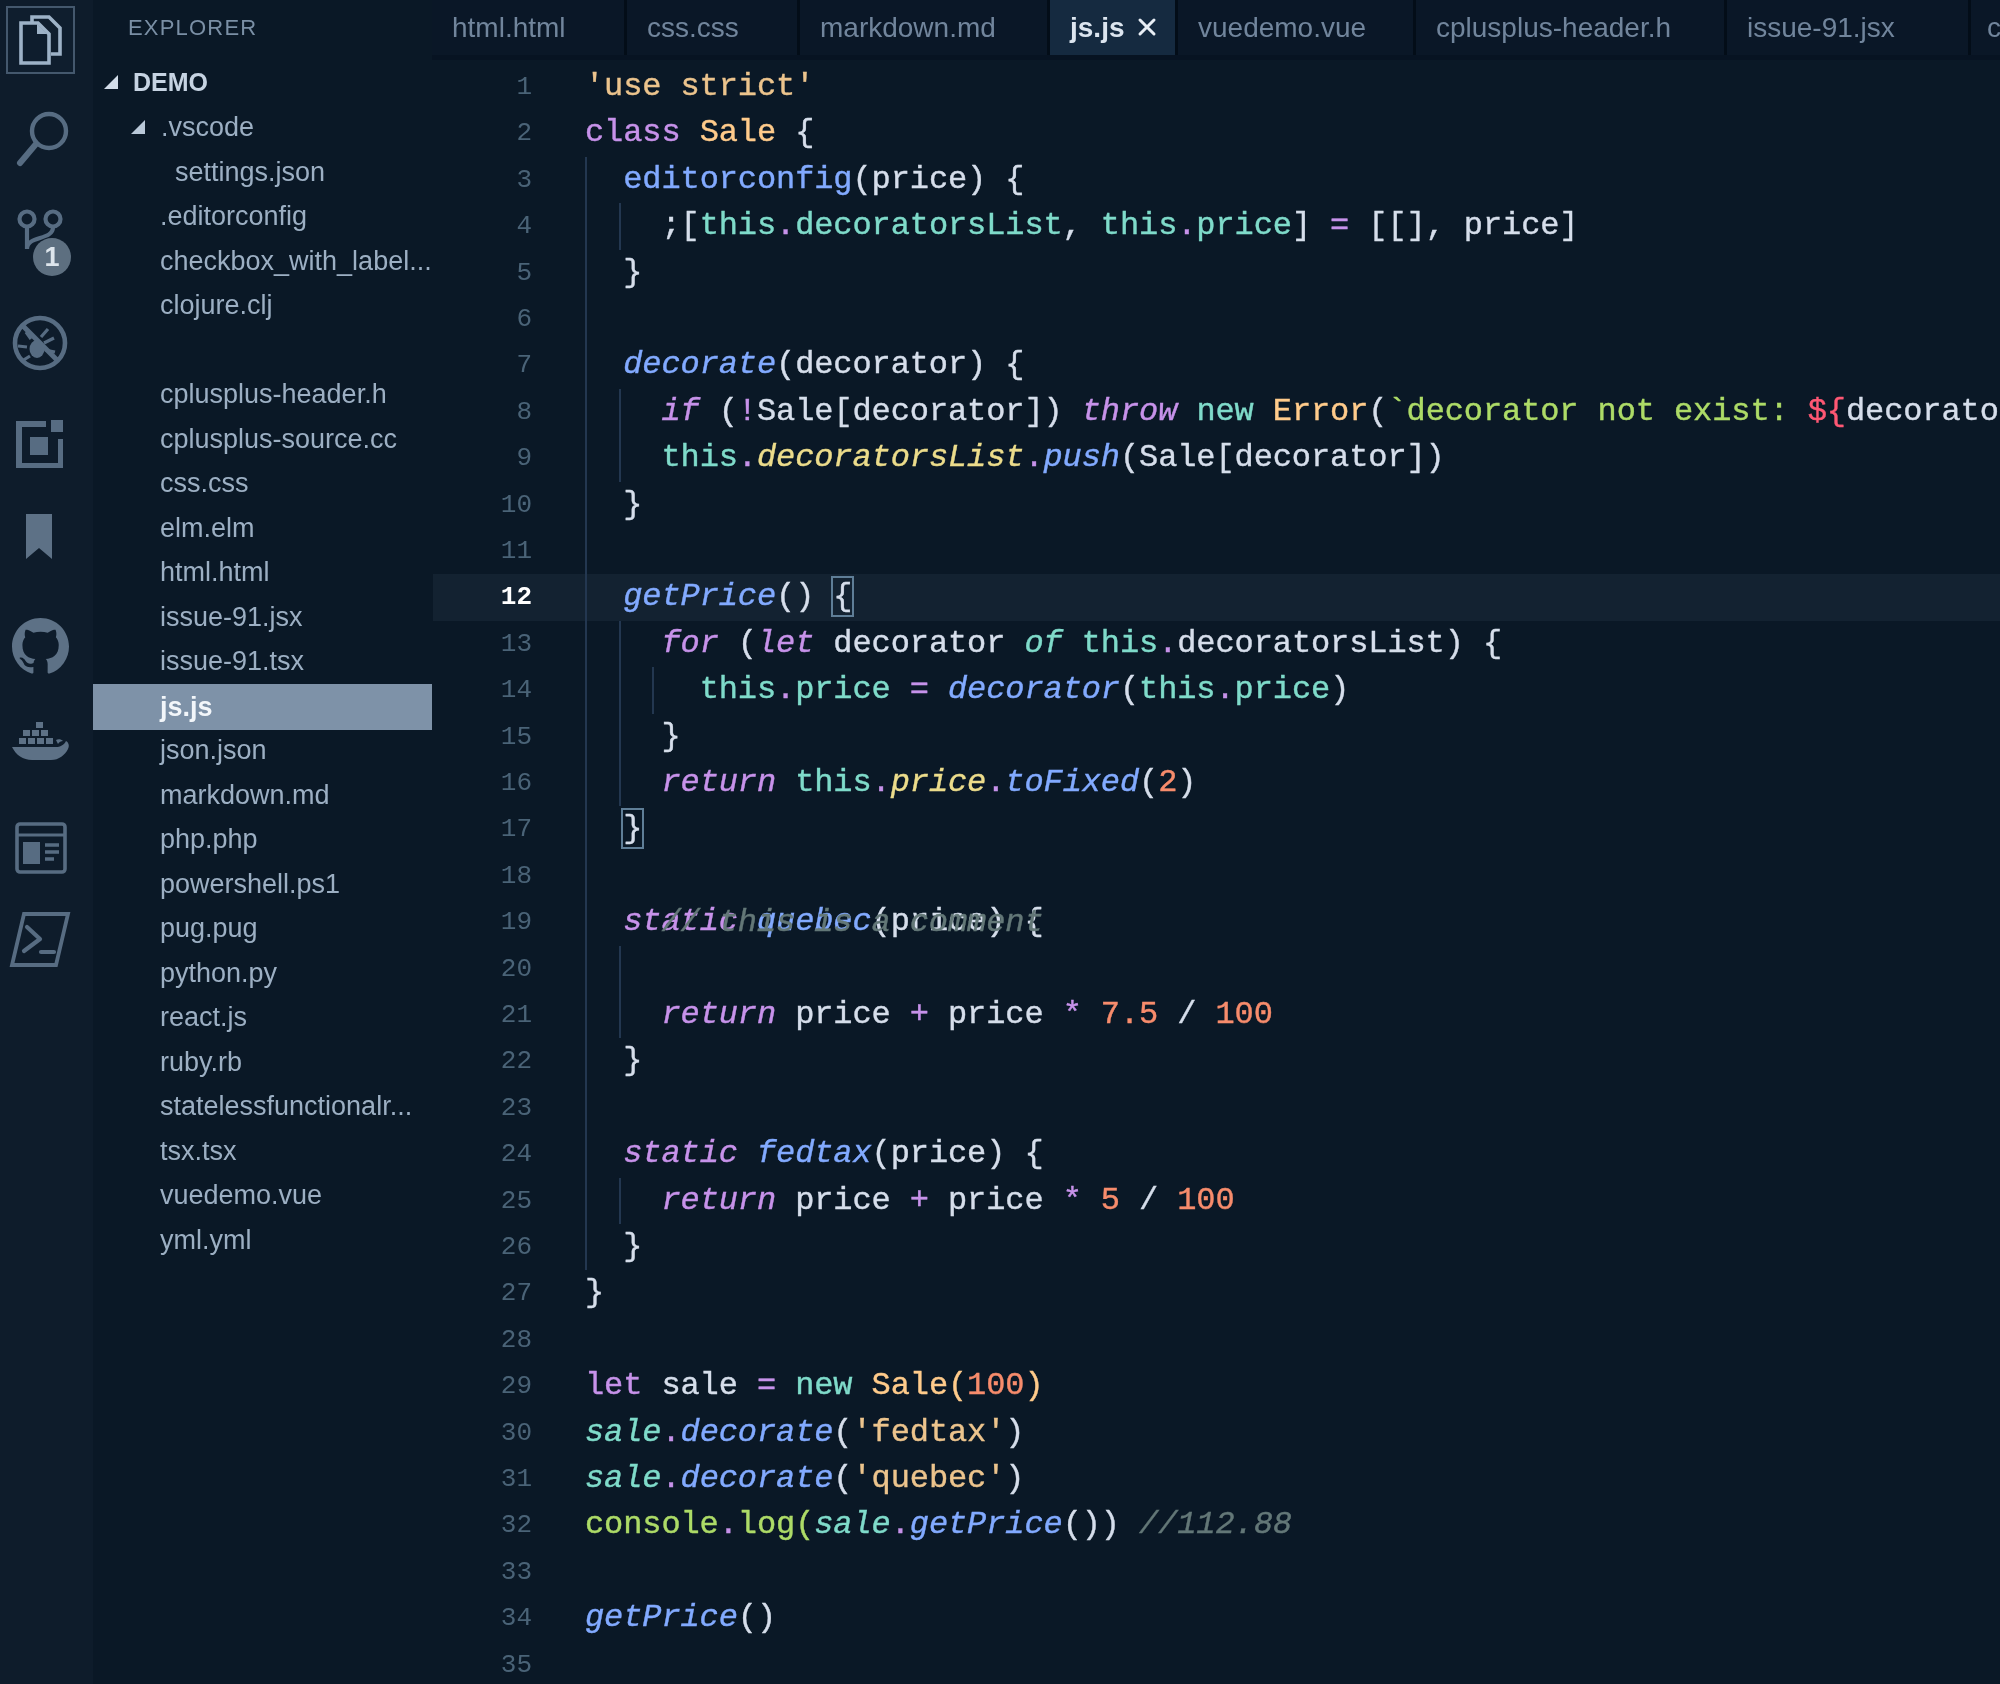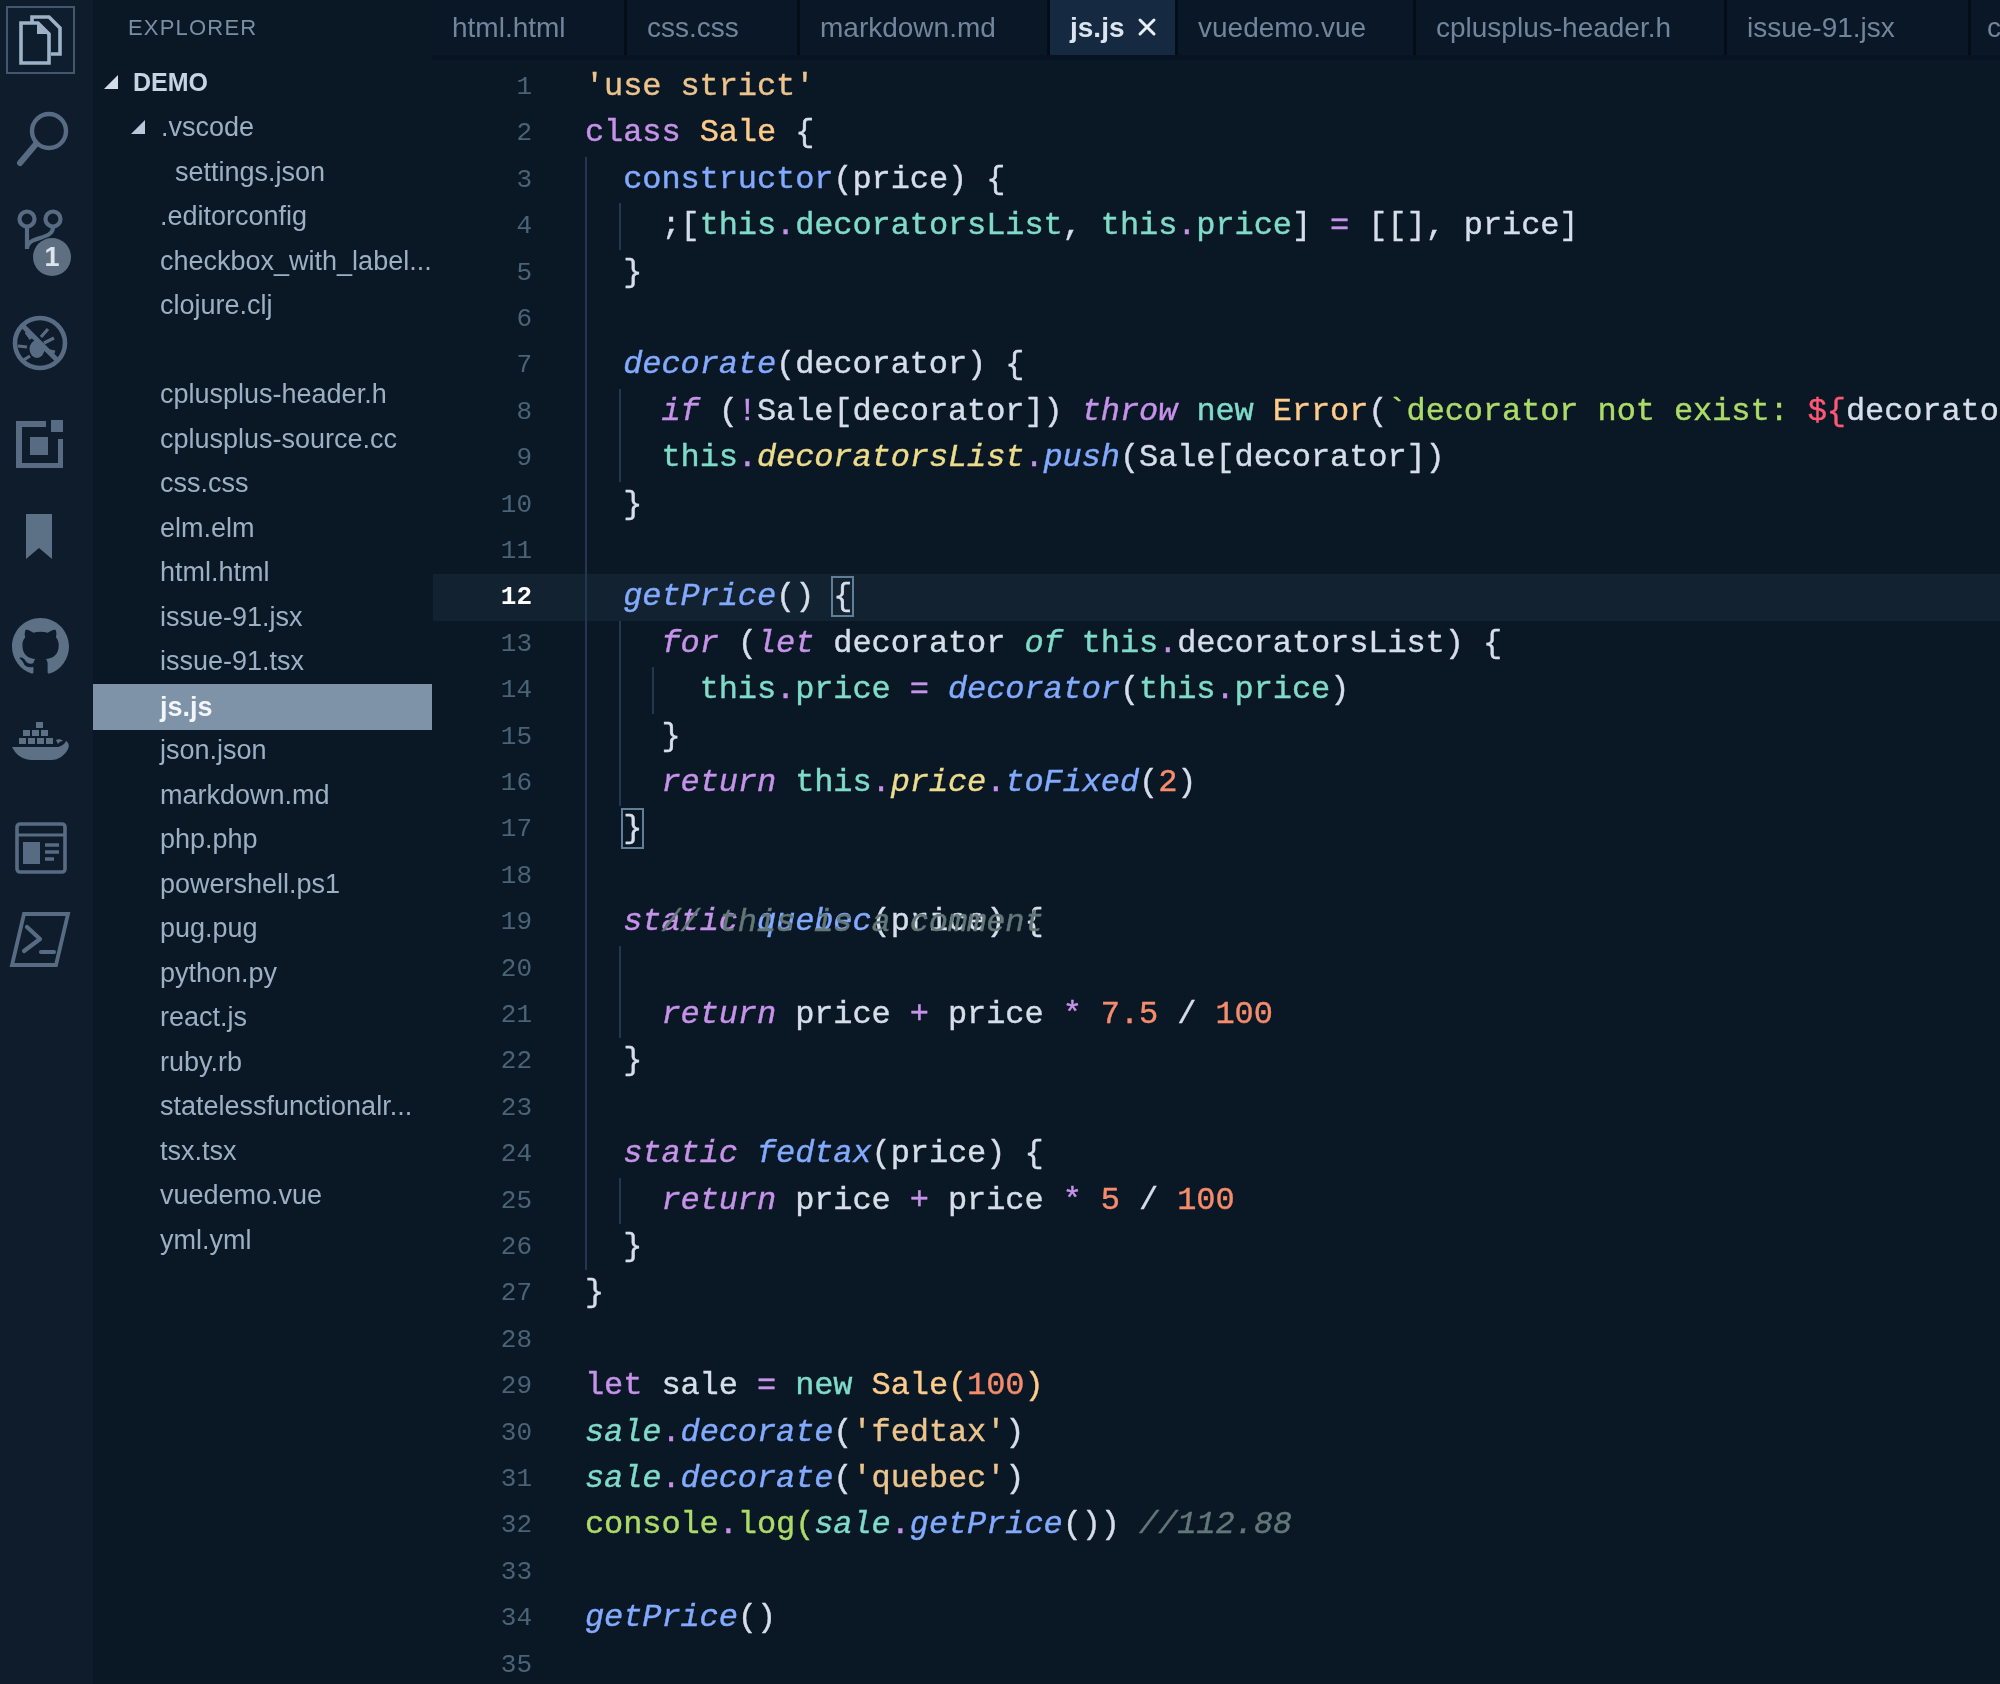--- a/index.html
+++ b/index.html
@@ -203,21 +203,21 @@
 <div class="guide" style="left:187px;top:331.8px;height:92.8px"></div>
 <div class="guide" style="left:187px;top:563.8px;height:185.6px"></div>
 <div class="guide" style="left:187px;top:888.6px;height:92.8px"></div>
 <div class="guide" style="left:187px;top:1120.6px;height:46.4px"></div>
 <div class="guide" style="left:220px;top:610.2px;height:46.4px"></div>
 <div class="num" style="top:7.0px">1</div>
 <div class="code" style="top:7.0px"><span class="st">'use strict'</span></div>
 <div class="num" style="top:53.4px">2</div>
 <div class="code" style="top:53.4px"><span class="mg">class</span> <span class="gd">Sale</span> {</div>
 <div class="num" style="top:99.8px">3</div>
-<div class="code" style="top:99.8px">  <span class="bl">constructor</span>(price) {</div>
+<div class="code" style="top:99.8px">  <span class="bl">editorconfig</span>(price) {</div>
 <div class="num" style="top:146.2px">4</div>
 <div class="code" style="top:146.2px">    ;[<span class="tl">this</span><span class="mg">.</span><span class="tl">decoratorsList</span>, <span class="tl">this</span><span class="mg">.</span><span class="tl">price</span>] <span class="mg">=</span> [[], price]</div>
 <div class="num" style="top:192.6px">5</div>
 <div class="code" style="top:192.6px">  }</div>
 <div class="num" style="top:239.0px">6</div>
 <div class="num" style="top:285.4px">7</div>
 <div class="code" style="top:285.4px">  <span class="bli">decorate</span>(decorator) {</div>
 <div class="num" style="top:331.8px">8</div>
 <div class="code" style="top:331.8px">    <span class="mgi">if</span> (<span class="mg">!</span>Sale[decorator]) <span class="mgi">throw</span> <span class="tl">new</span> <span class="gd">Error</span>(<span class="ts">`decorator not exist: </span><span class="rd">${</span>decorator<span class="rd">}</span><span class="ts">`</span>)</div>
 <div class="num" style="top:378.2px">9</div>

